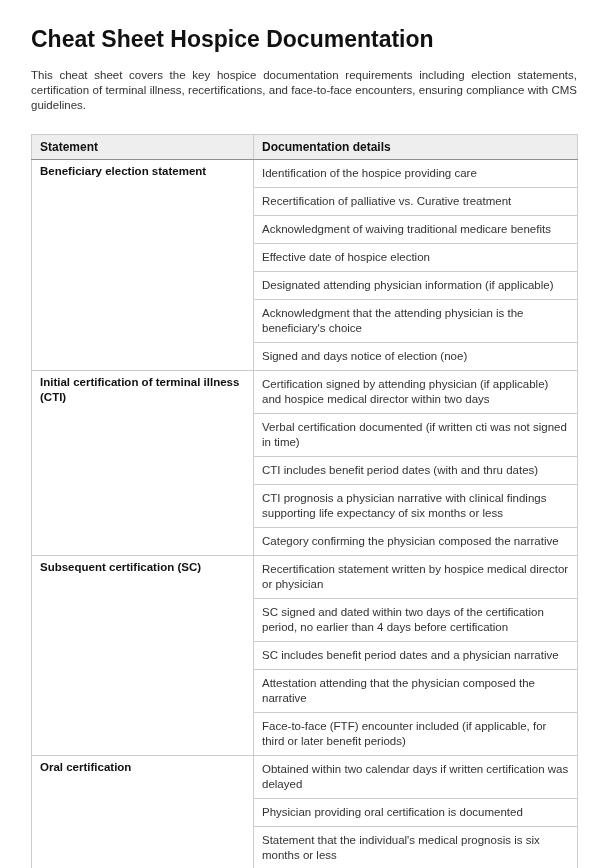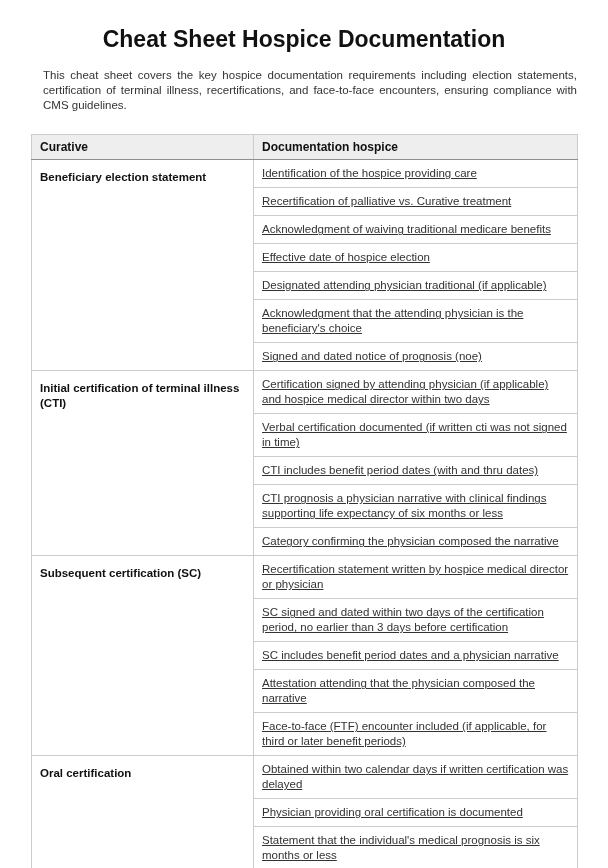--- a/index.html
+++ b/index.html
@@ -14,29 +14,29 @@
   }
   .page {
     width: 608px;
     height: 868px;
     box-sizing: border-box;
     padding: 0 31px;
     background: #ffffff;
   }
   .doc-title {
     margin: 26px 0 0 0;
-    text-align: center;
+    text-align: left;
     font-size: 23px;
     line-height: 1.2;
     font-weight: bold;
     color: #111111;
     letter-spacing: 0;
   }
   .intro {
-    margin: 14px 0 0 12px;
+    margin: 14px 0 0 0;
     font-size: 11.5px;
     line-height: 15.3px;
     color: #333333;
     text-align: justify;
   }
   table.doc-table {
     margin-top: 21px;
     border-collapse: collapse;
     width: 546px;
     table-layout: fixed;
@@ -57,70 +57,69 @@
     border-bottom: 1px solid #8f8f8f;
   }
   th.col-category { width: 222px; border-right: none; }
   th.col-details  { width: 324px; border-left: none; }
   td.cat {
     width: 222px;
     font-size: 11.5px;
     line-height: 15px;
     font-weight: bold;
     color: #111111;
-    padding: 10px 8px;
+    padding: 4px 8px;
   }
   td.det {
     width: 324px;
     font-size: 11.5px;
     line-height: 15px;
     color: #333333;
     padding: 6px 8px;
-    text-decoration: underline;
   }
 </style>
 </head>
 <body>
 
 <div class="page">
 
   <h1 class="doc-title">Cheat Sheet Hospice Documentation</h1>
 
   <p class="intro">This cheat sheet covers the key hospice documentation requirements including election statements, certification of terminal illness, recertifications, and face-to-face encounters, ensuring compliance with CMS guidelines.</p>
 
   <table class="doc-table">
     <thead>
       <tr>
-        <th class="col-category">Curative</th>
-        <th class="col-details">Documentation hospice</th>
+        <th class="col-category">Statement</th>
+        <th class="col-details">Documentation details</th>
       </tr>
     </thead>
     <tbody>
 
       <tr>
         <td class="cat" rowspan="7">Beneficiary election statement</td>
         <td class="det">Identification of the hospice providing care</td>
       </tr>
       <tr>
         <td class="det">Recertification of palliative vs. Curative treatment</td>
       </tr>
       <tr>
         <td class="det">Acknowledgment of waiving traditional medicare benefits</td>
       </tr>
       <tr>
         <td class="det">Effective date of hospice election</td>
       </tr>
       <tr>
-        <td class="det">Designated attending physician traditional (if applicable)</td>
+        <td class="det">Designated attending physician information (if applicable)</td>
       </tr>
       <tr>
         <td class="det">Acknowledgment that the attending physician is the beneficiary's choice</td>
       </tr>
       <tr>
-        <td class="det">Signed and dated notice of prognosis (noe)</td>
+        <td class="det">Signed and days notice of election (noe)</td>
       </tr>
 
       <tr>
         <td class="cat" rowspan="5">Initial certification of terminal illness (CTI)</td>
         <td class="det">Certification signed by attending physician (if applicable) and hospice medical director within two days</td>
       </tr>
       <tr>
         <td class="det">Verbal certification documented (if written cti was not signed in time)</td>
       </tr>
       <tr>
@@ -131,21 +130,21 @@
       </tr>
       <tr>
         <td class="det">Category confirming the physician composed the narrative</td>
       </tr>
 
       <tr>
         <td class="cat" rowspan="5">Subsequent certification (SC)</td>
         <td class="det">Recertification statement written by hospice medical director or physician</td>
       </tr>
       <tr>
-        <td class="det">SC signed and dated within two days of the certification period, no earlier than 3 days before certification</td>
+        <td class="det">SC signed and dated within two days of the certification period, no earlier than 4 days before certification</td>
       </tr>
       <tr>
         <td class="det">SC includes benefit period dates and a physician narrative</td>
       </tr>
       <tr>
         <td class="det">Attestation attending that the physician composed the narrative</td>
       </tr>
       <tr>
         <td class="det">Face-to-face (FTF) encounter included (if applicable, for third or later benefit periods)</td>
       </tr>

